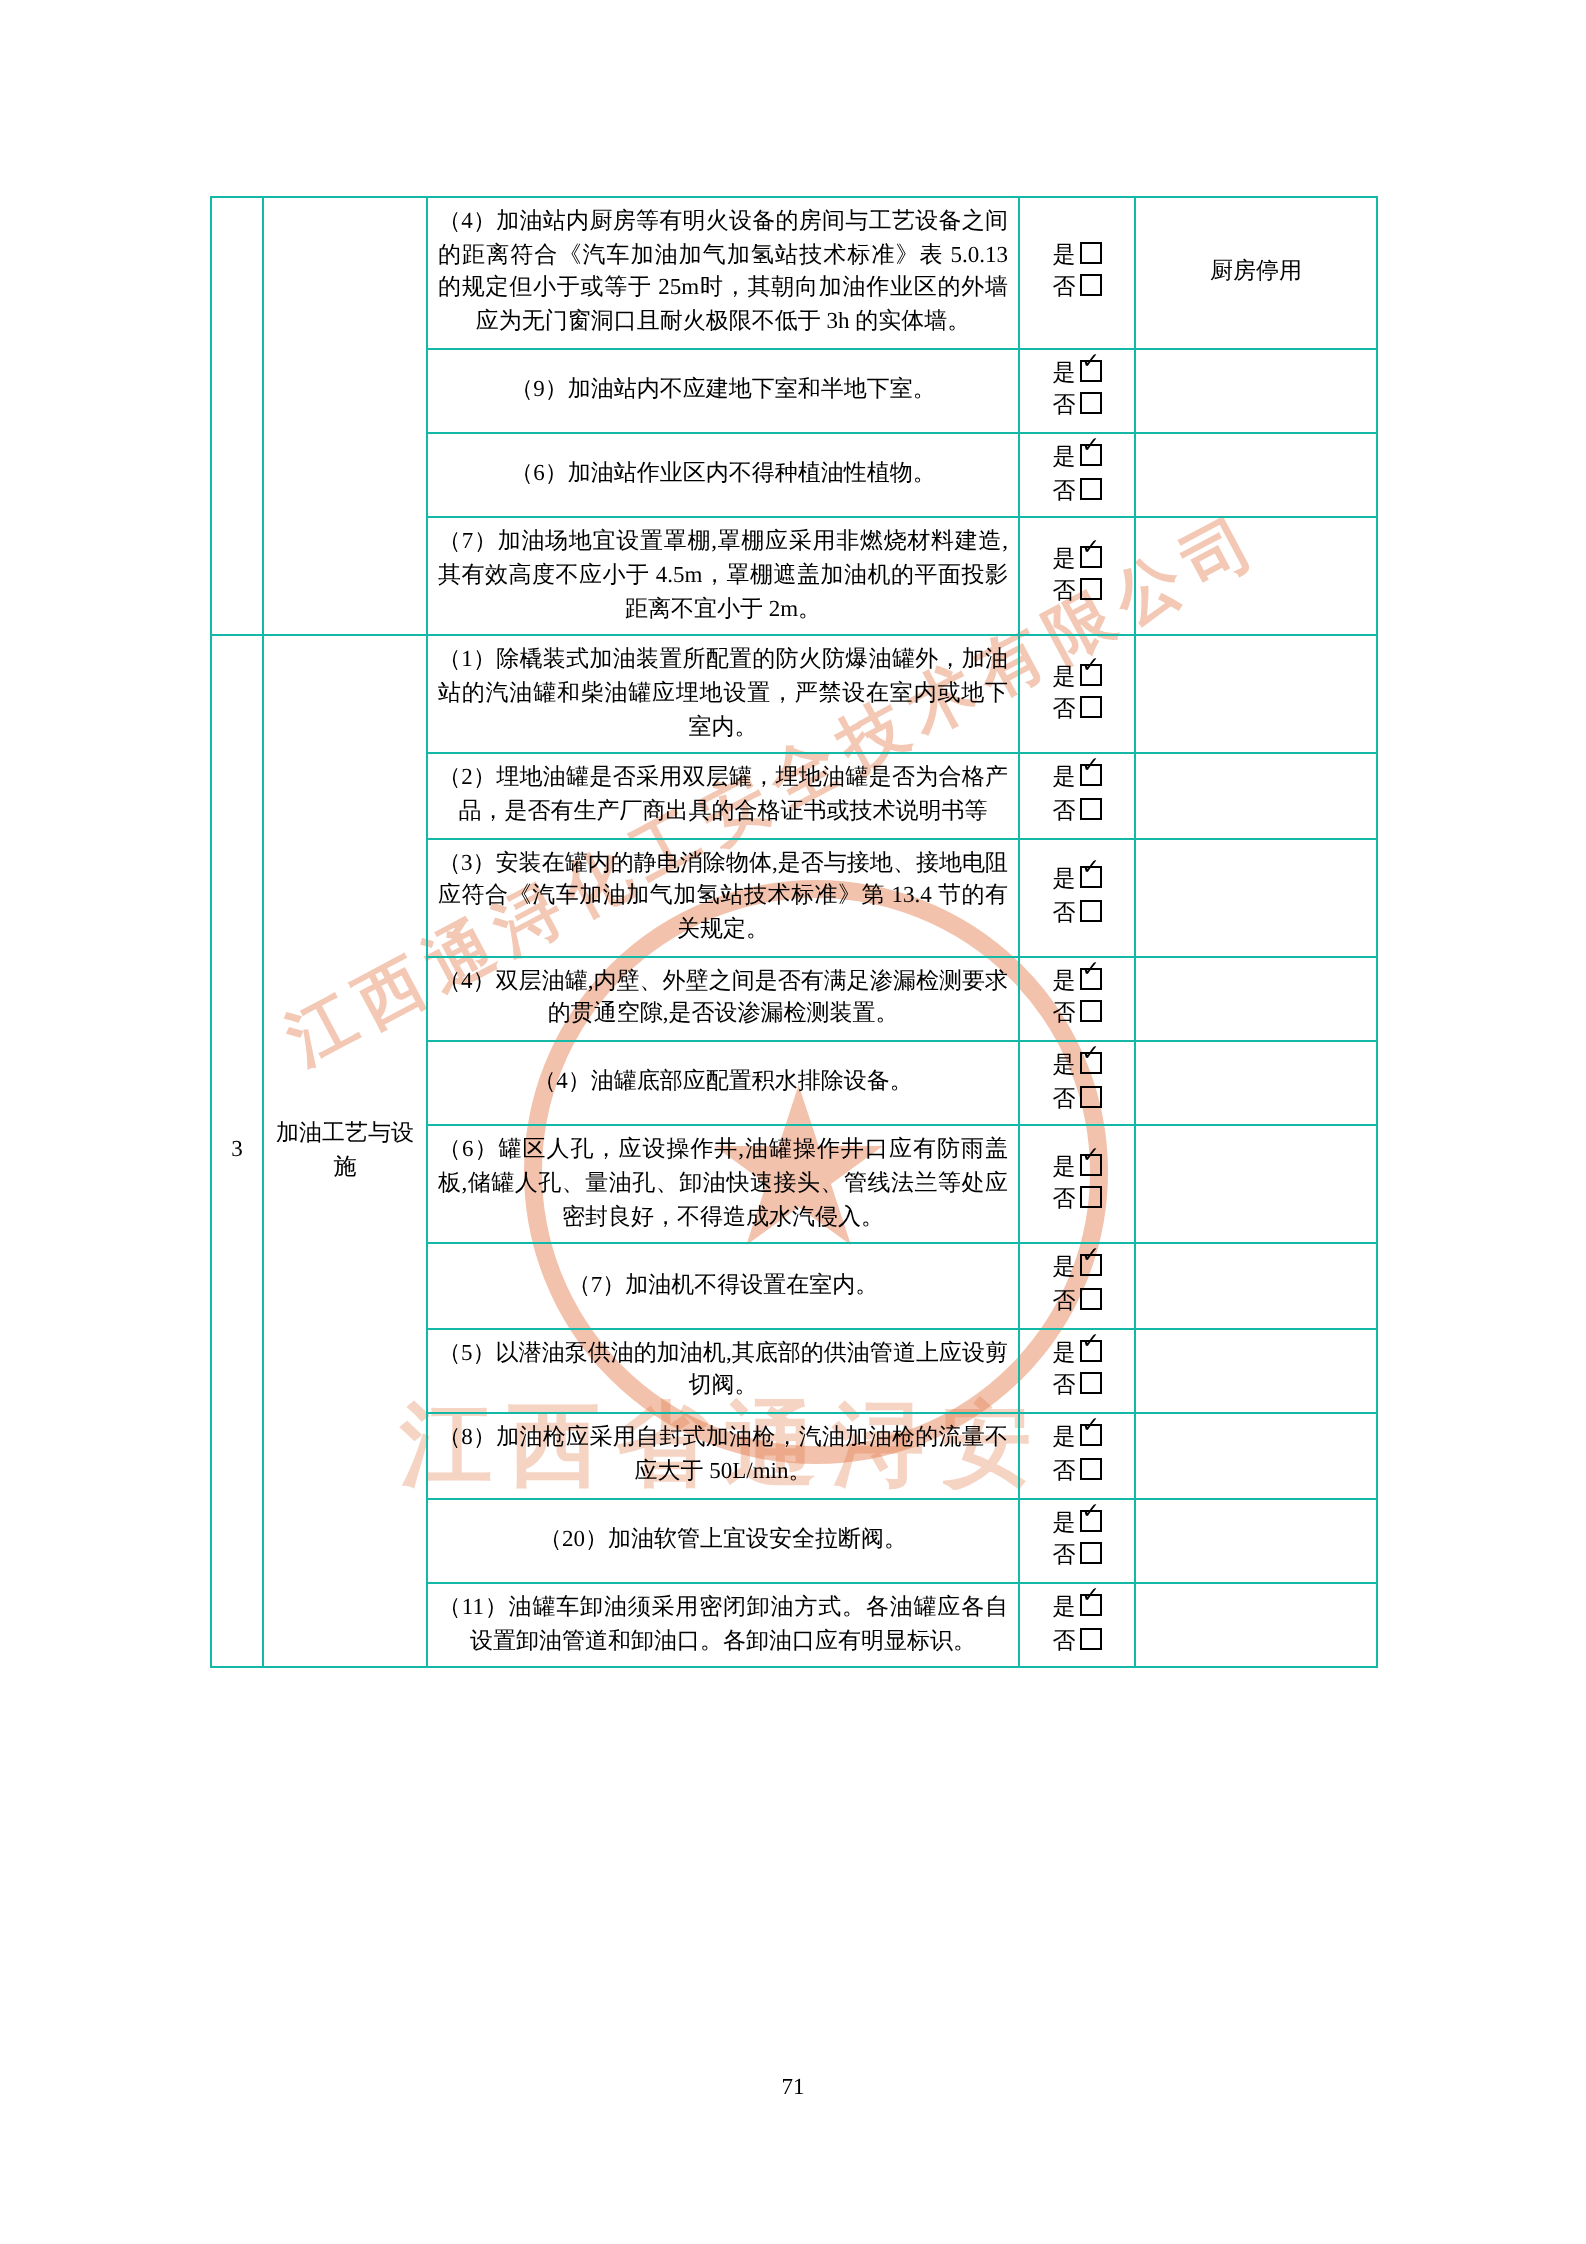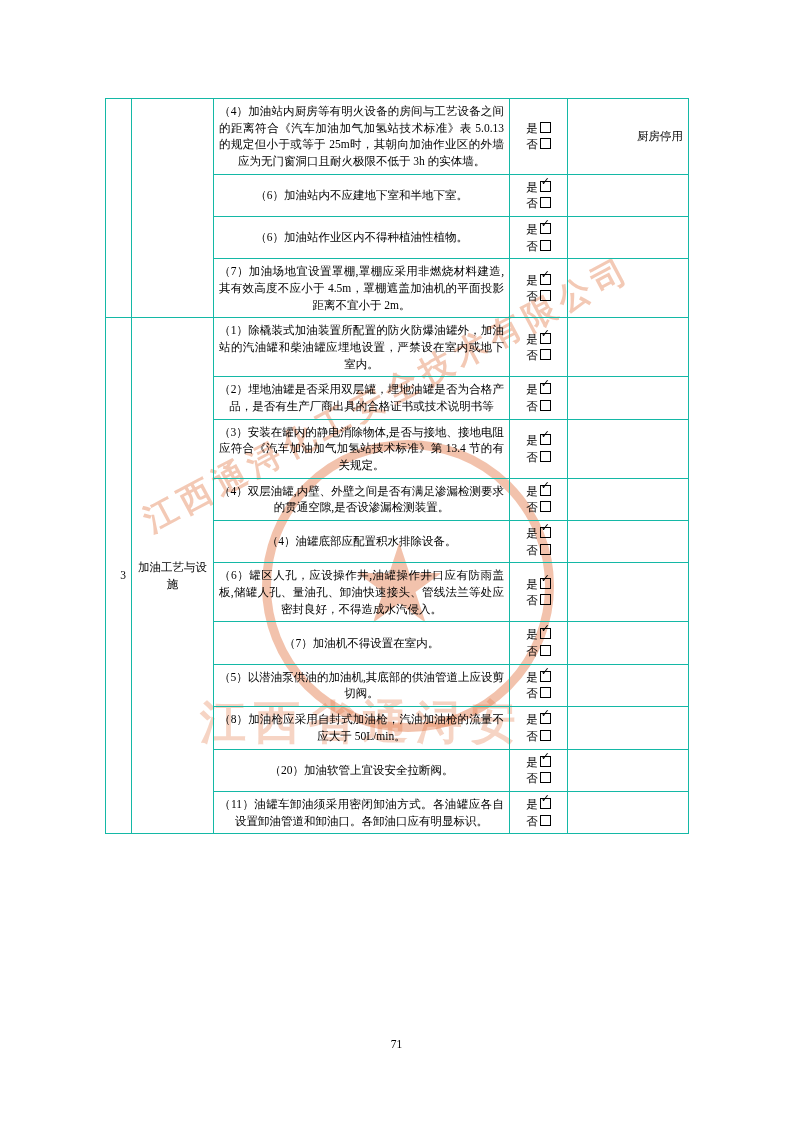--- a/index.html
+++ b/index.html
@@ -109,21 +109,21 @@
     font-size: 11.5px;
     line-height: 1.45;
     background: transparent;
   }
   col.c-num { width: 26px; }
   col.c-cat { width: 82px; }
   col.c-item { width: 296px; }
   col.c-chk { width: 58px; }
   col.c-note { width: 121px; }
 
-  .c-center { text-align: right; }
+  .c-center { text-align: center; }
   .c-just {
     text-align: justify;
     text-align-last: center;
   }
 
   
   .chk {
     text-align: center;
     font-size: 11.5px;
     line-height: 1.6;
@@ -191,21 +191,21 @@
             <td class="c-center" rowspan="4"></td>
             <td class="cat-vert" rowspan="4"></td>
             <td class="c-just">（4）加油站内厨房等有明火设备的房间与工艺设备之间的距离符合《汽车加油加气加氢站技术标准》表 5.0.13 的规定但小于或等于 25m时，其朝向加油作业区的外墙应为无门窗洞口且耐火极限不低于 3h 的实体墙。</td>
             <td class="chk">
               <div><span class="lbl">是</span><span class="box"></span></div>
               <div><span class="lbl">否</span><span class="box"></span></div>
             </td>
             <td class="c-center">厨房停用</td>
           </tr>
           <tr>
-            <td class="c-just">（6）加油站内不应建地下室和半地下室。</td>
+            <td class="c-just">（9）加油站内不应建地下室和半地下室。</td>
             <td class="chk">
               <div><span class="lbl">是</span><span class="box checked"></span></div>
               <div><span class="lbl">否</span><span class="box"></span></div>
             </td>
             <td class="c-center"></td>
           </tr>
           <tr>
             <td class="c-just">（6）加油站作业区内不得种植油性植物。</td>
             <td class="chk">
               <div><span class="lbl">是</span><span class="box checked"></span></div>

